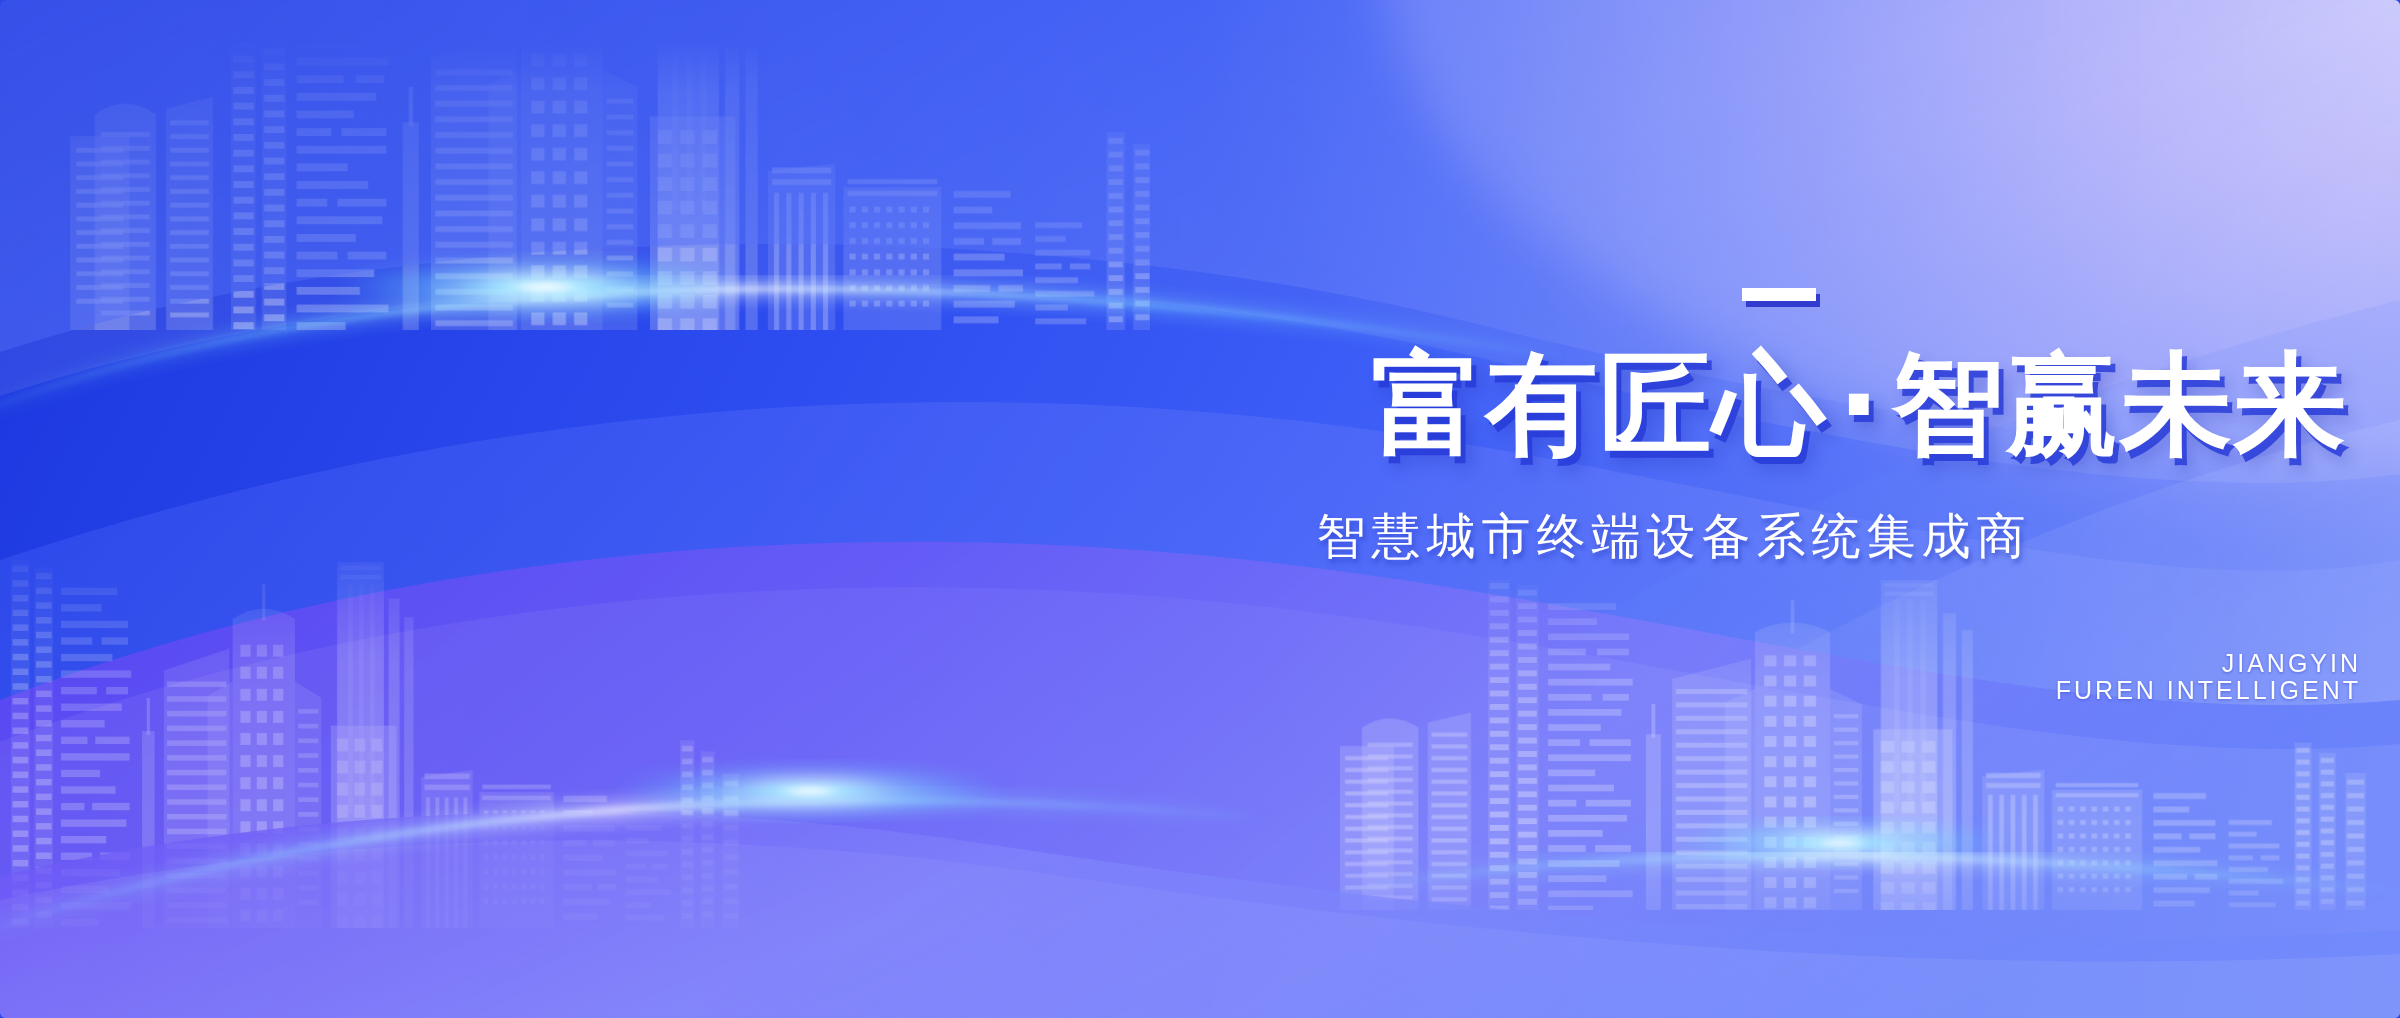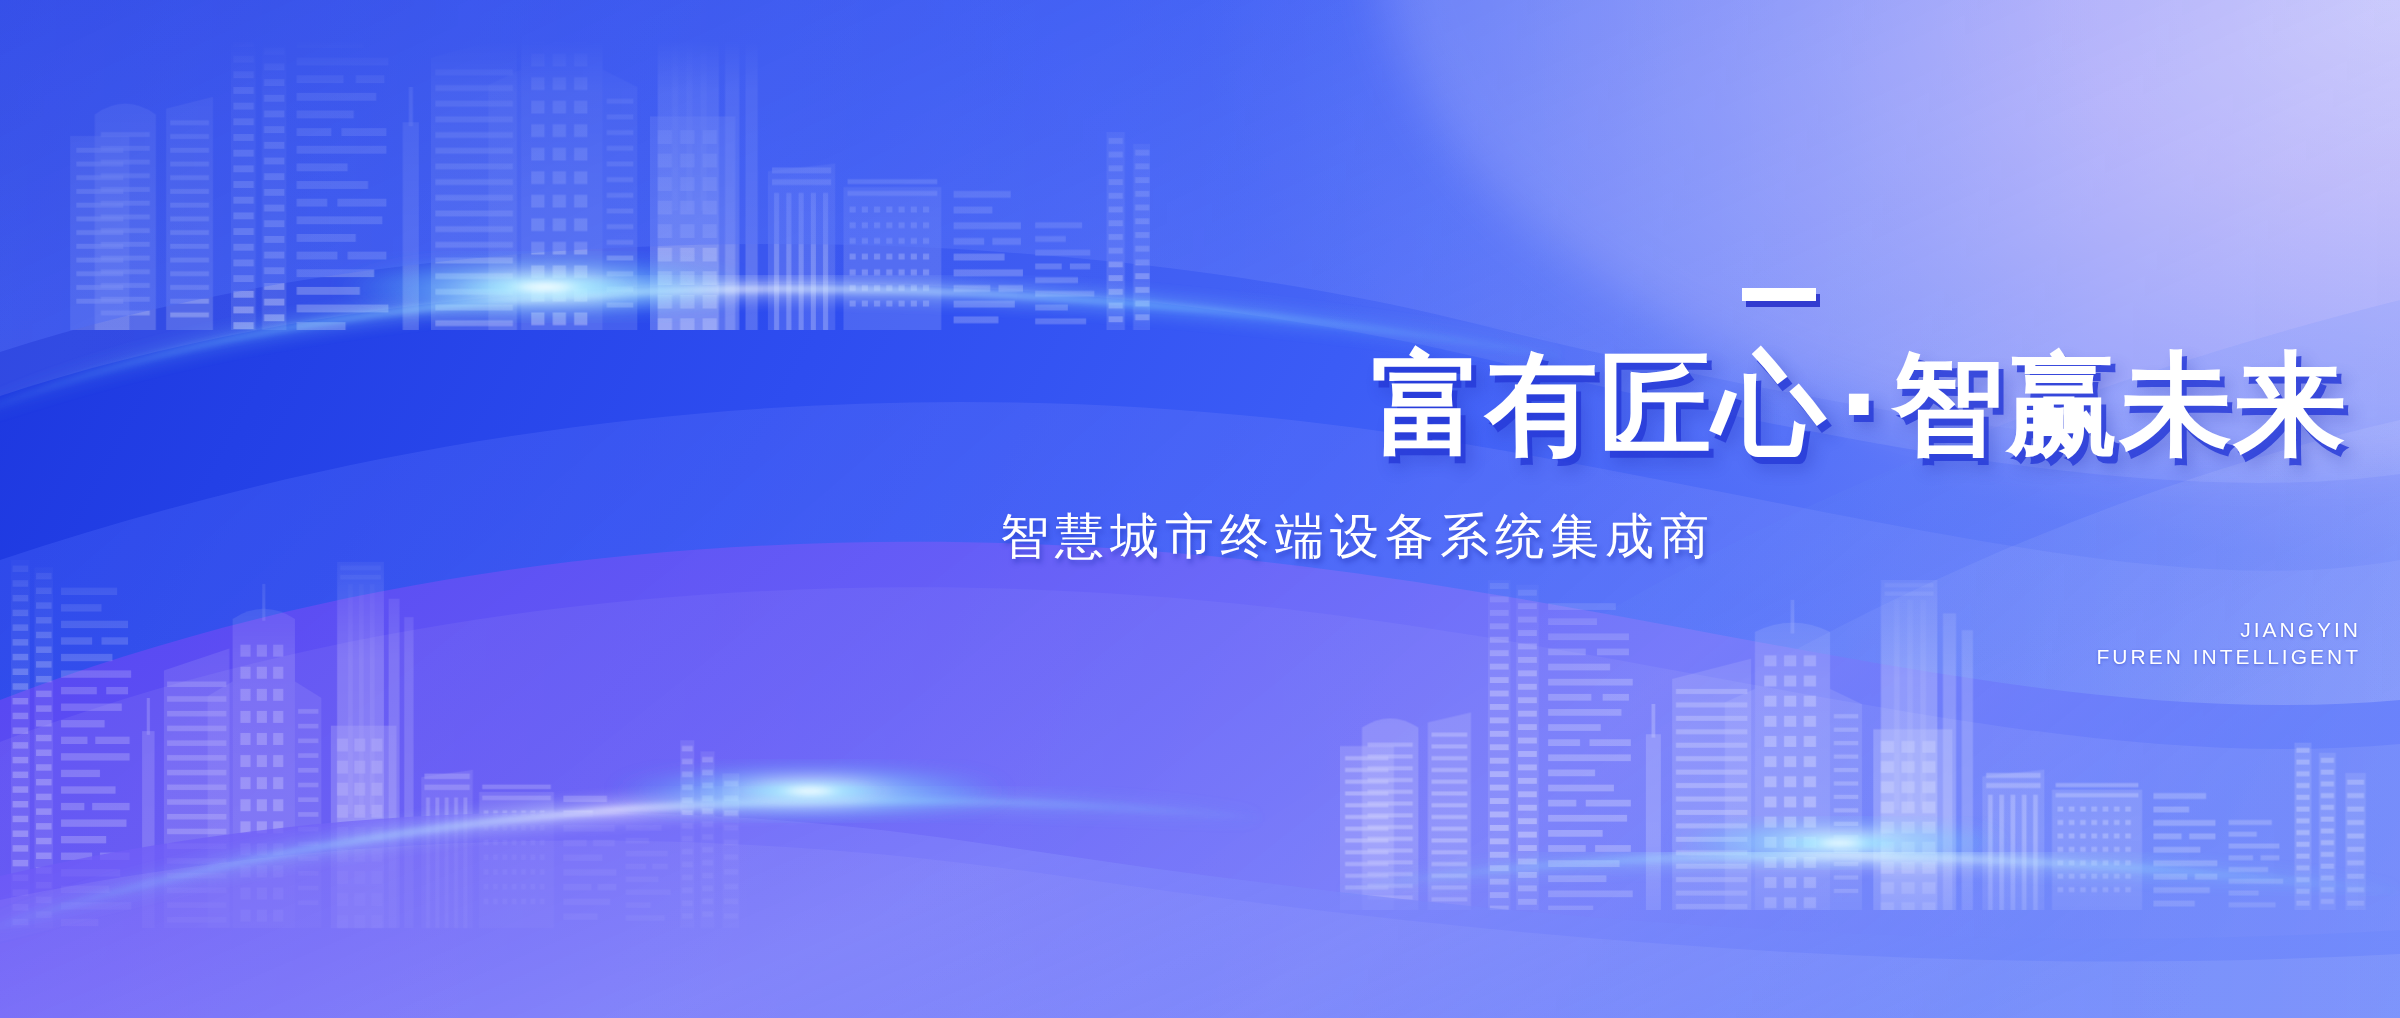--- a/index.html
+++ b/index.html
@@ -10,20 +10,21 @@
     overflow: hidden;
     background: #2A45E8;
     font-family: "Liberation Sans", "DejaVu Sans", sans-serif;
   }
 
   #banner {
     position: relative;
     width: 2400px;
     height: 1018px;
     overflow: hidden;
+    border-radius: 6px;
   }
 
   
   .bg-base {
     position: absolute;
     inset: 0;
     background:
       radial-gradient(ellipse 1500px 900px at 100% 0%,
           rgba(232,220,252,0.95) 0%,
           rgba(206,190,250,0.85) 22%,
@@ -88,39 +89,39 @@
   .headline .dot {
     font-weight: 900;
     padding: 0 10px;
   }
 
   .subtitle {
     position: absolute;
     left: 0;
     top: 512px;
     width: 1348px;
-    text-align: left;
+    text-align: center;
     font-size: 49px;
     line-height: 1.0;
     font-weight: 400;
     color: #FFFFFF;
     letter-spacing: 6px;
     white-space: nowrap;
     text-shadow: 2px 4px 5px rgba(30,48,180,0.50);
     font-family: "DejaVu Sans", "Liberation Sans", sans-serif;
   }
 
   .company {
     position: absolute;
     left: 0;
-    top: 616px;
+    top: 650px;
     width: 1361px;
     text-align: right;
     color: #FFFFFF;
-    font-size: 21px;
+    font-size: 25px;
     line-height: 27px;
     letter-spacing: 3.0px;
     font-weight: 400;
     white-space: nowrap;
     text-shadow: 0 1px 3px rgba(30,48,180,0.45);
   }
   .company span { display: block; }
 </style>
 </head>
 <body>

